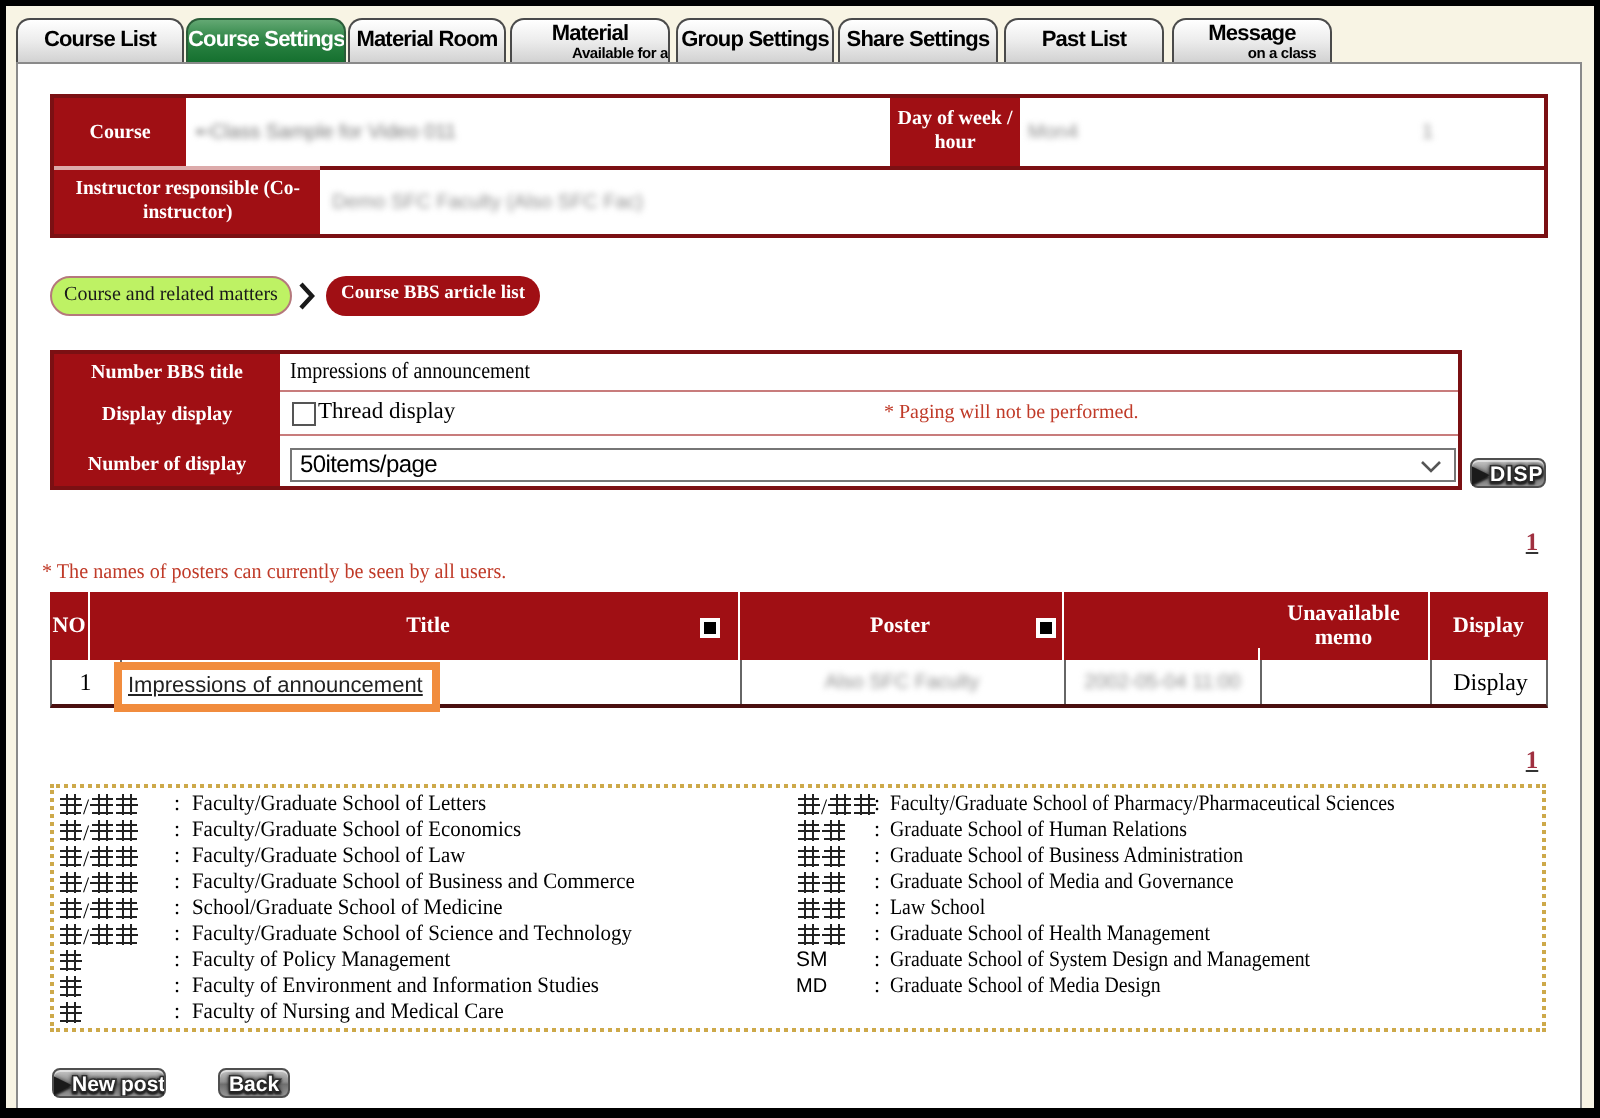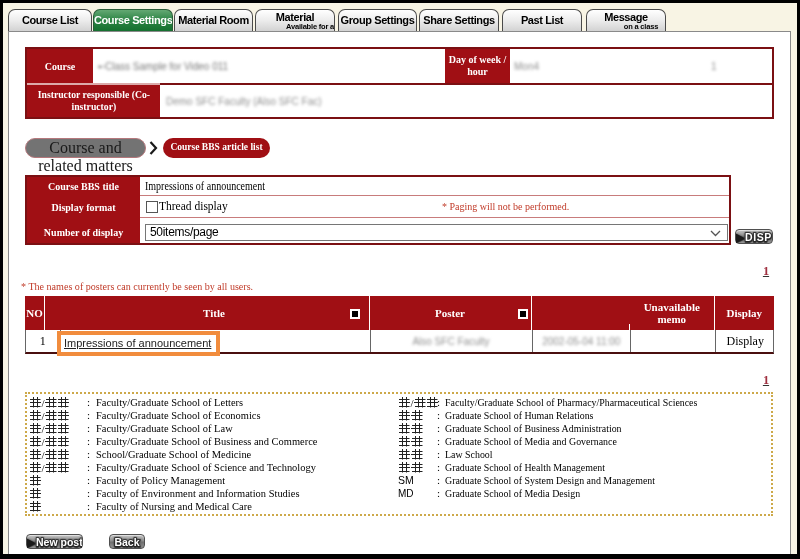--- a/index.html
+++ b/index.html
@@ -34,21 +34,21 @@
 .red { background:#a00f14; color:#fff; font-weight:bold; font-size:10px; text-align:center; }
 #t1 .cell { position:absolute; display:flex; align-items:center; justify-content:center; overflow:hidden; }
 #t1sep { position:absolute; left:0; top:34px; width:745px; height:2px; background:#7b1013; }
 #t1sepp { position:absolute; left:0; top:34px; width:133px; height:2px; background:#dcaaaa; }
 
 
 .blur { filter:blur(1.5px); color:#8f8f8f; font-size:10px; white-space:nowrap; font-family:"Liberation Sans",sans-serif; }
 
 
 #bc1 { position:absolute; left:25px; top:138px; width:121px; height:20px; border:1px solid #b5787c;
-  border-radius:10px; background:#737373; font-size:16px; color:#1a1a1a; text-align:center; line-height:18px; }
+  border-radius:10px; background:#bef264; font-size:10px; color:#1a1a1a; text-align:center; line-height:18px; }
 #bcsep { position:absolute; left:149px; top:141px; }
 #bc2 { position:absolute; left:163px; top:138px; width:107px; height:20px; border-radius:10px;
   background:#a00f14; color:#fff; font-weight:bold; font-size:9.5px; text-align:center; line-height:19px; }
 
 
 #t2 { position:absolute; left:25px; top:175px; width:706px; height:70px;
   background:#fff; border:2px solid #7b1013; }
 #t2lab { position:absolute; left:0; top:0; width:113px; height:66px; background:#a00f14; }
 #t2lab div { position:absolute; width:113px; text-align:center; color:#fff; font-weight:bold; font-size:10px; }
 .t2row { position:absolute; left:113px; width:589px; border-bottom:1px solid #c87c7c; }
@@ -146,22 +146,22 @@
   </div>
 
   <div id="bc1">Course and related matters</div>
   <div id="bcsep"><svg width="9" height="14" viewBox="0 0 9 14">
         <path d="M1.5 1 L7 7 L1.5 13" fill="none" stroke="#1a1a1a" stroke-width="2.2"></path>
       </svg></div>
   <div id="bc2">Course BBS article list</div>
 
   <div id="t2">
     <div id="t2lab">
-      <div style="top:4px;">Course BBS title</div>
-      <div style="top:25px;">Display format</div>
+      <div style="top:4px;">Number BBS title</div>
+      <div style="top:25px;">Display display</div>
       <div style="top:50px;">Number of display</div>
     </div>
     <div class="t2row" style="top:0; height:19px;"></div>
     <div class="t2row" style="top:19px; height:22px;"></div>
     <div class="abs" style="left:118px; top:3px; font-size:11.5px;"><span class="sx" style="transform:scaleX(0.87);">Impressions of announcement</span></div>
     <div class="abs" style="left:119px; top:24px; width:12px; height:12px; border:1px solid #555; background:#fff;"></div>
     <div class="abs" style="left:132px; top:23px; font-size:11.5px;">Thread display</div>
     <div class="abs rnote" style="left:415px; top:24px; font-size:10px;">* Paging will not be performed.</div>
     <div id="sel">50items/page
       <svg width="11" height="7" viewBox="0 0 11 7">

